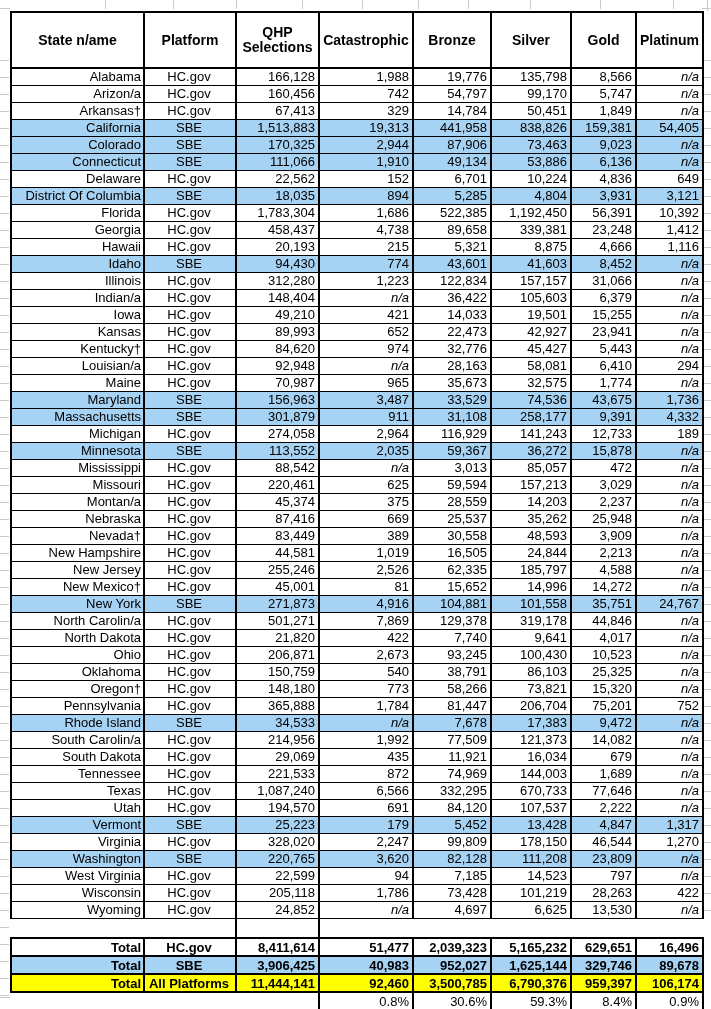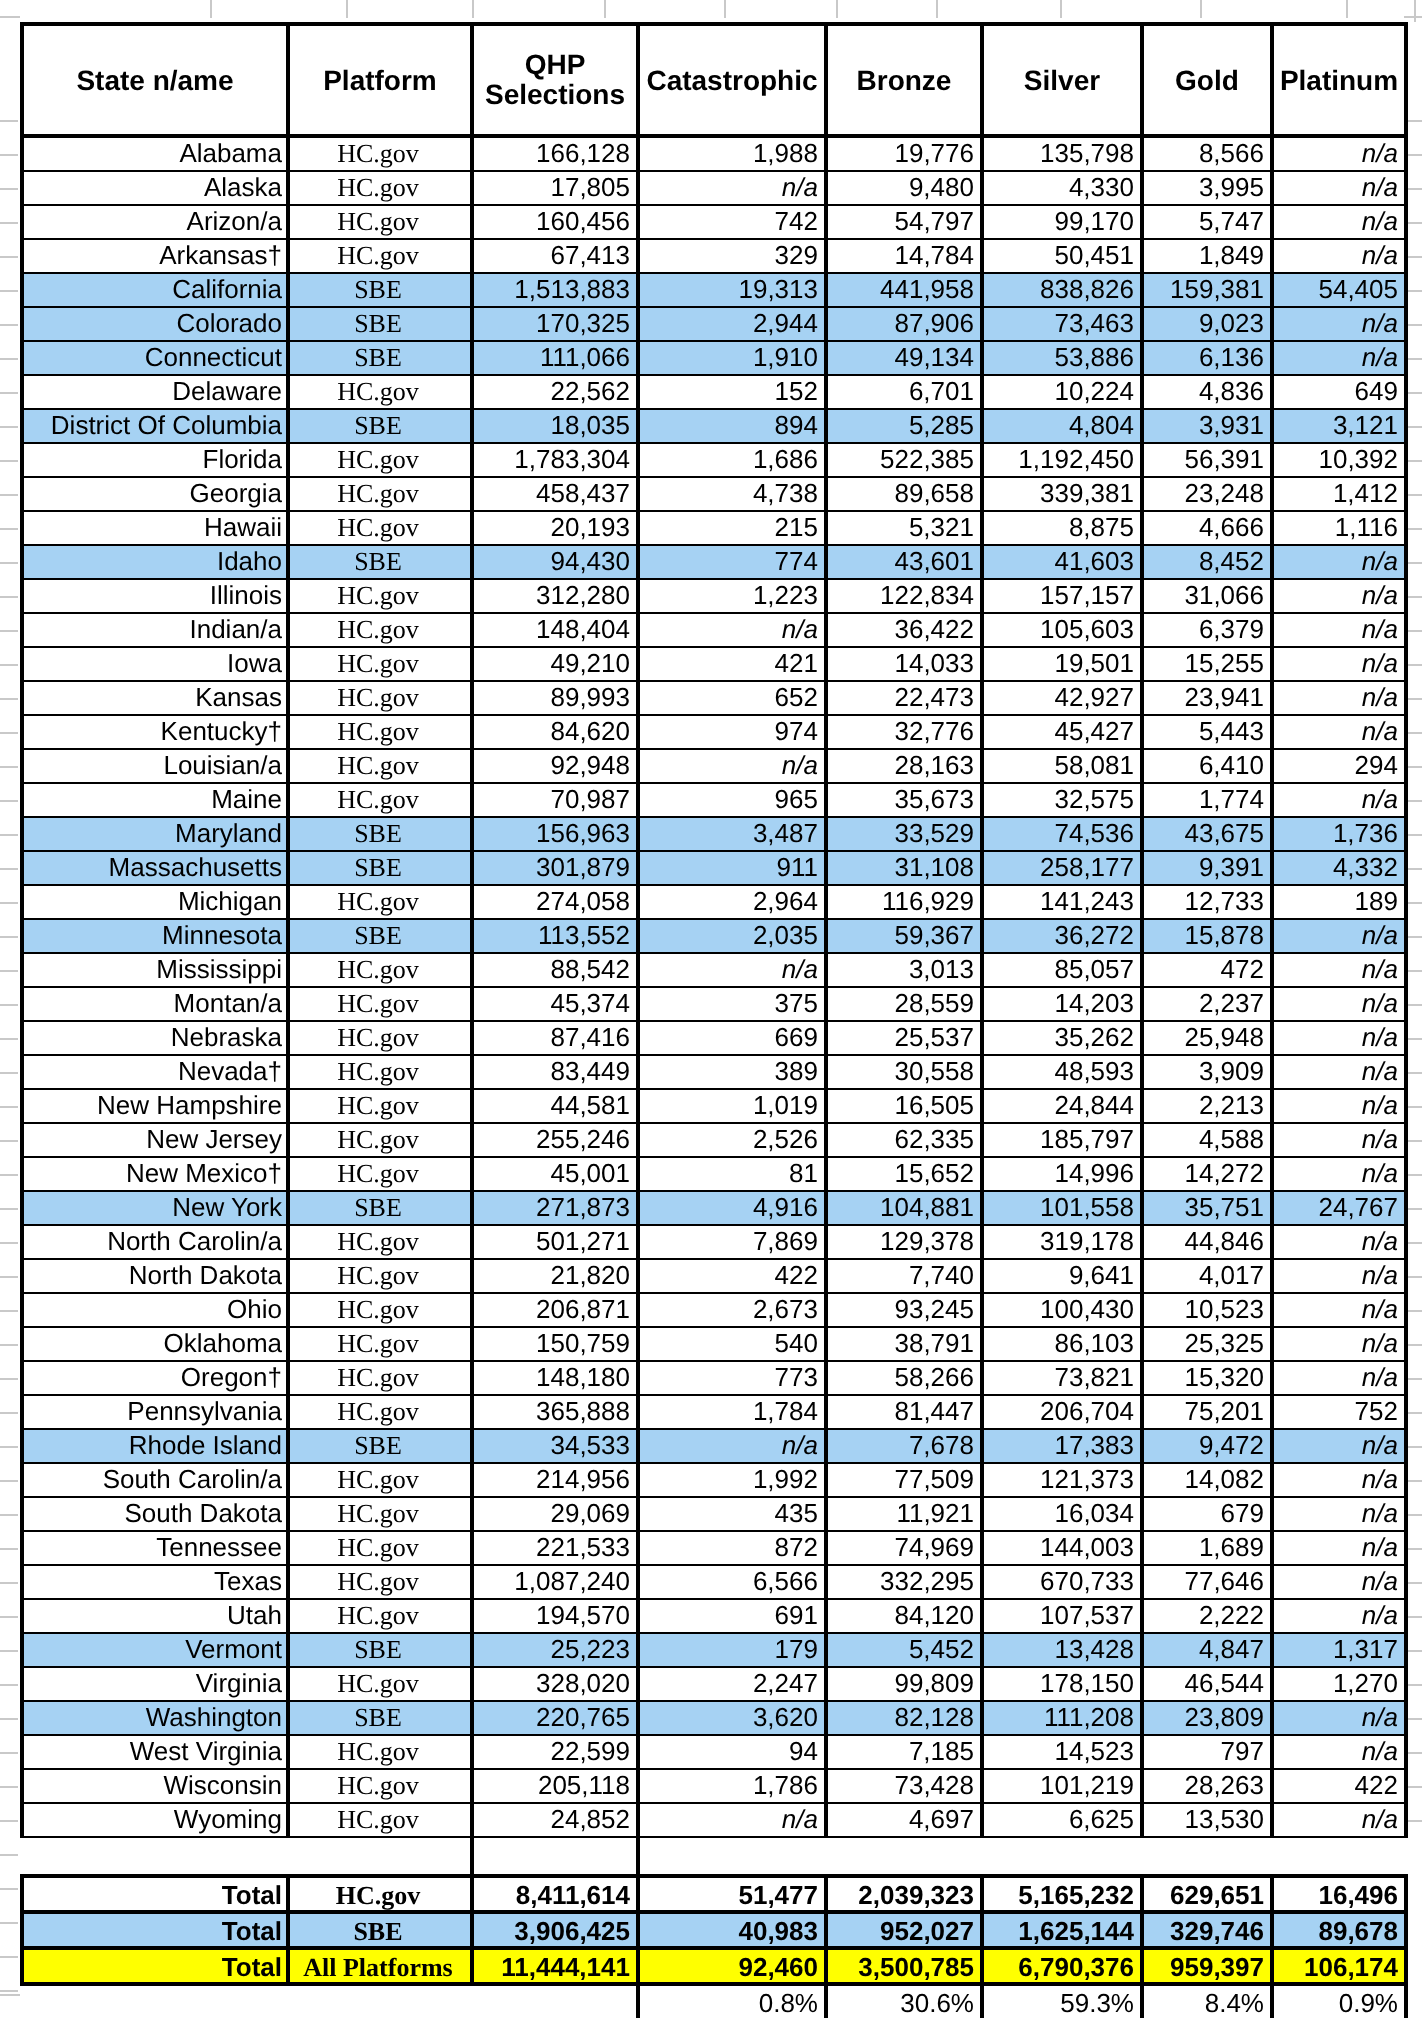--- a/index.html
+++ b/index.html
@@ -24,21 +24,21 @@
     border-top:1px solid #000;border-bottom:1px solid #000;
     border-left:2px solid #000;border-right:2px solid #000;
     font-size:13px;line-height:15px;height:17px;
     padding:0 3px 0 1px;white-space:nowrap;overflow:hidden;
   }
   th{
     border:2px solid #000;font-size:14px;font-weight:bold;
     text-align:center;height:33px;white-space:pre-line;padding:12px 1px;
   }
   td.c-state{text-align:right;padding-right:2px;}
-  td.c-platform{text-align:center;font-family:Liberation Serif, serif;}
+  td.c-platform{text-align:center;}
   td.num{text-align:right;}
   td.na{font-style:italic;}
   tr.sbe td{background:#a6d2f3;}
   tr.total td{font-weight:bold;height:18px;border:2px solid #000;}
   tr.total-yellow td{background:#ffff00;}
   tr.total-blue td{background:#a6d2f3;}
   tr.spacer td{border:none;height:20px;background:transparent;}
   tr.spacer td.qhp-side{border-left:2px solid #000;border-right:2px solid #000;}
   tr.pct td{border:none;font-weight:normal;height:18px;background:transparent;}
   tr.pct td.pct-cell{border:2px solid #000;text-align:right;}
@@ -100,30 +100,20 @@
           <td class="c-state">Alabama</td>
           <td class="c-platform">HC.gov</td>
           <td class="num">166,128</td>
           <td class="num">1,988</td>
           <td class="num">19,776</td>
           <td class="num">135,798</td>
           <td class="num">8,566</td>
           <td class="num na">n/a</td>
         </tr>
         <tr>
-          <td class="c-state">Alaska</td>
-          <td class="c-platform">HC.gov</td>
-          <td class="num">17,805</td>
-          <td class="num na">n/a</td>
-          <td class="num">9,480</td>
-          <td class="num">4,330</td>
-          <td class="num">3,995</td>
-          <td class="num na">n/a</td>
-        </tr>
-        <tr>
           <td class="c-state">Arizon/a</td>
           <td class="c-platform">HC.gov</td>
           <td class="num">160,456</td>
           <td class="num">742</td>
           <td class="num">54,797</td>
           <td class="num">99,170</td>
           <td class="num">5,747</td>
           <td class="num na">n/a</td>
         </tr>
         <tr>
@@ -337,20 +327,30 @@
           <td class="num na">n/a</td>
         </tr>
         <tr>
           <td class="c-state">Mississippi</td>
           <td class="c-platform">HC.gov</td>
           <td class="num">88,542</td>
           <td class="num na">n/a</td>
           <td class="num">3,013</td>
           <td class="num">85,057</td>
           <td class="num">472</td>
+          <td class="num na">n/a</td>
+        </tr>
+        <tr>
+          <td class="c-state">Missouri</td>
+          <td class="c-platform">HC.gov</td>
+          <td class="num">220,461</td>
+          <td class="num">625</td>
+          <td class="num">59,594</td>
+          <td class="num">157,213</td>
+          <td class="num">3,029</td>
           <td class="num na">n/a</td>
         </tr>
         <tr>
           <td class="c-state">Montan/a</td>
           <td class="c-platform">HC.gov</td>
           <td class="num">45,374</td>
           <td class="num">375</td>
           <td class="num">28,559</td>
           <td class="num">14,203</td>
           <td class="num">2,237</td>

